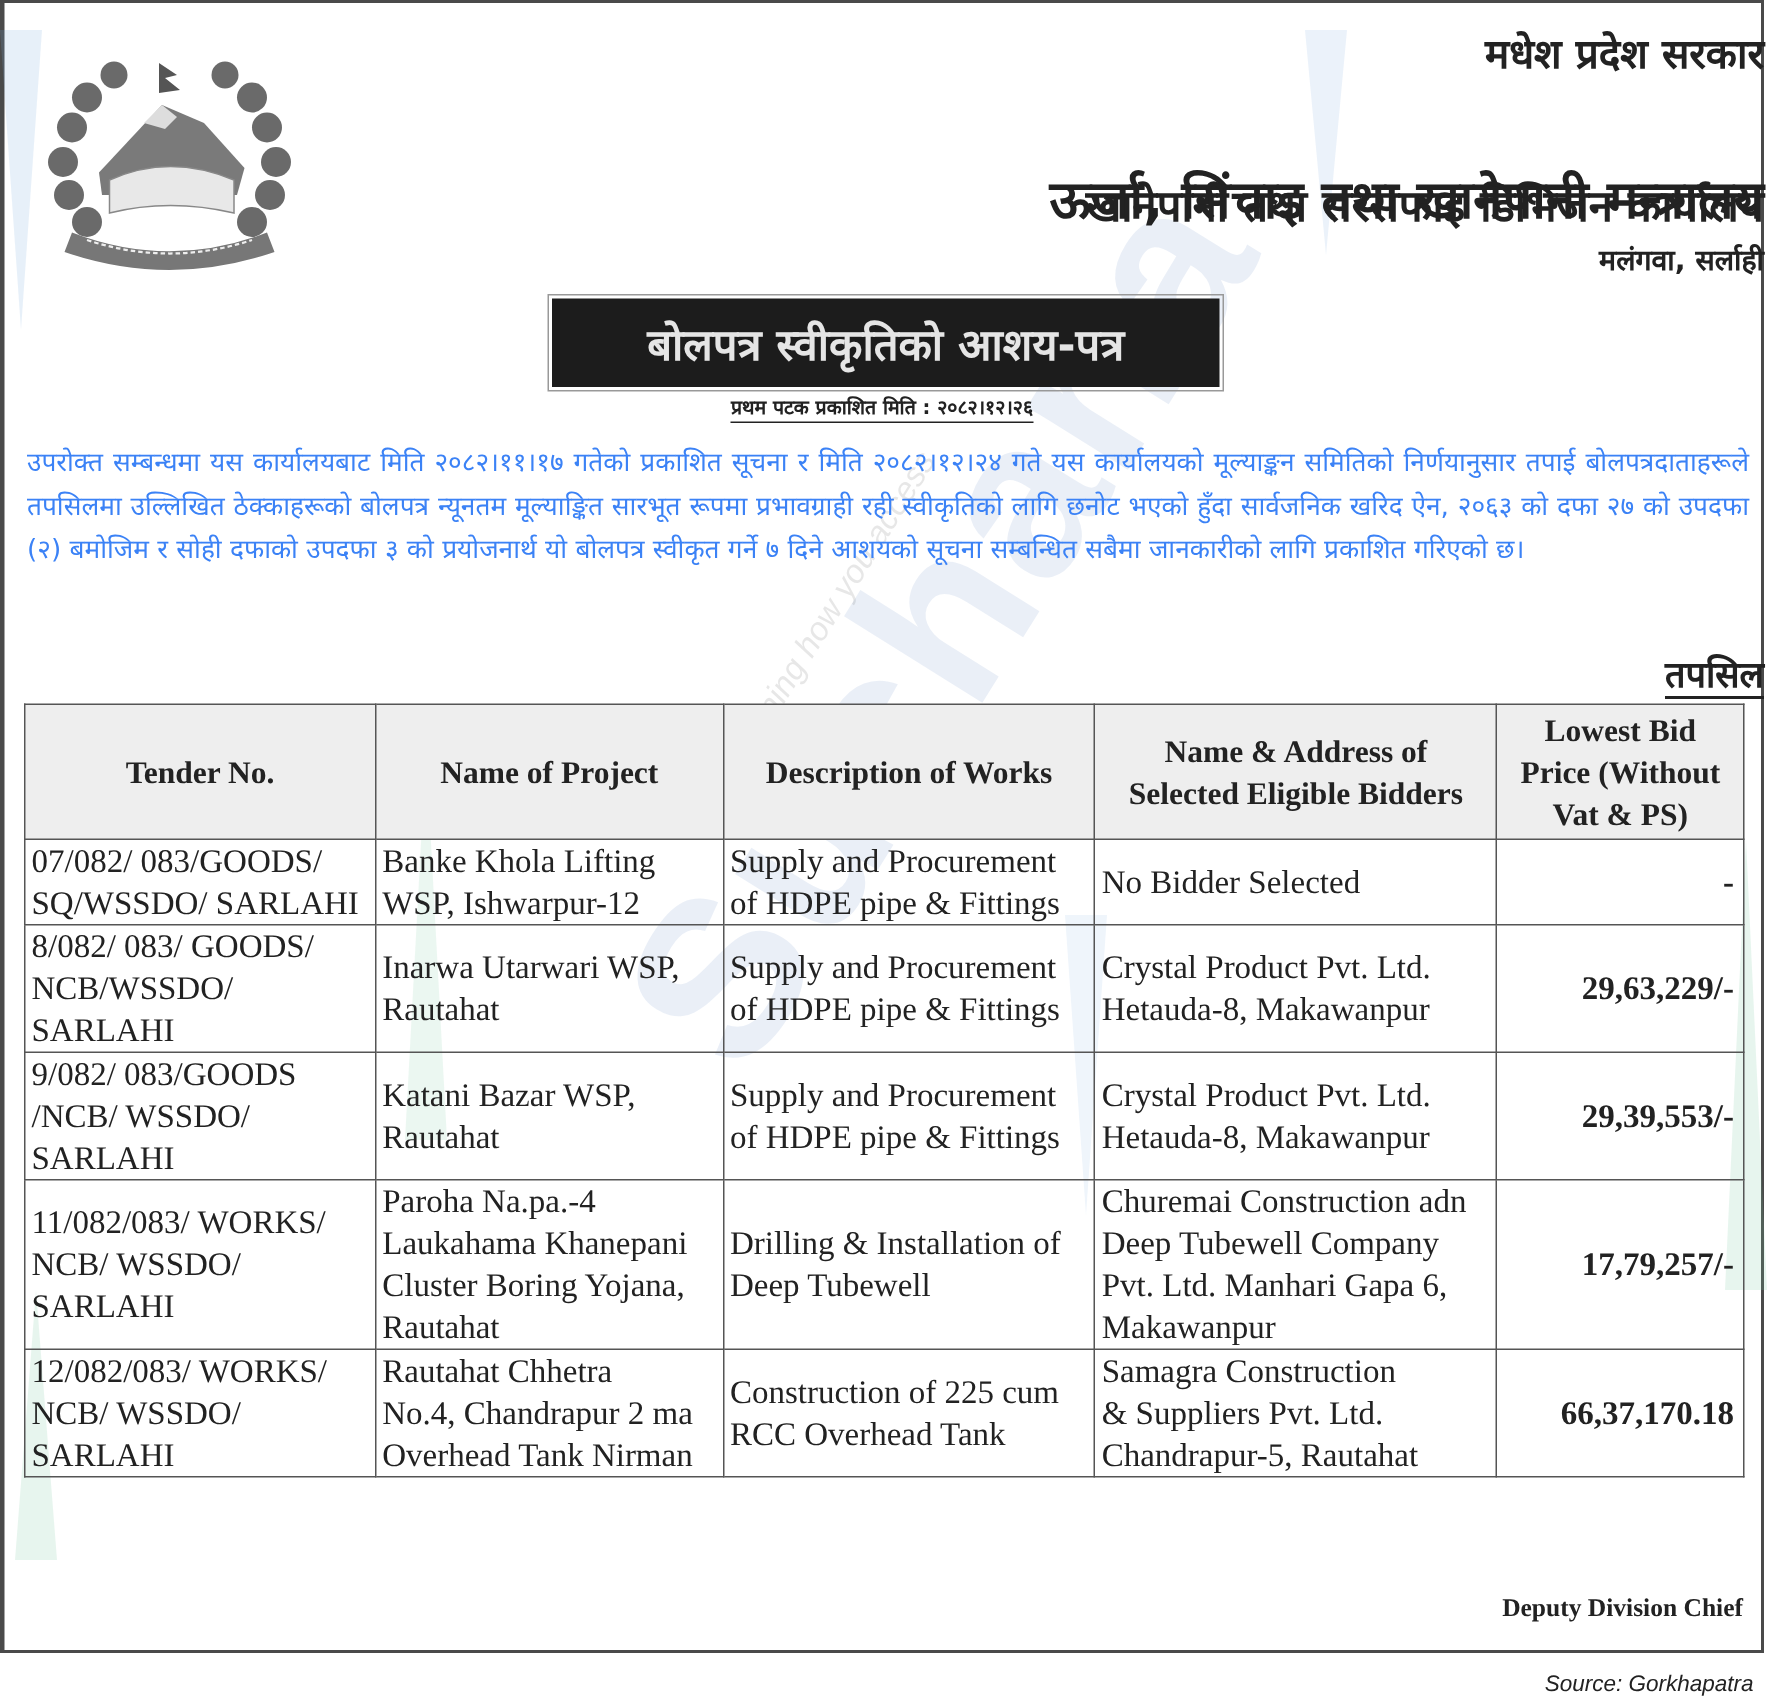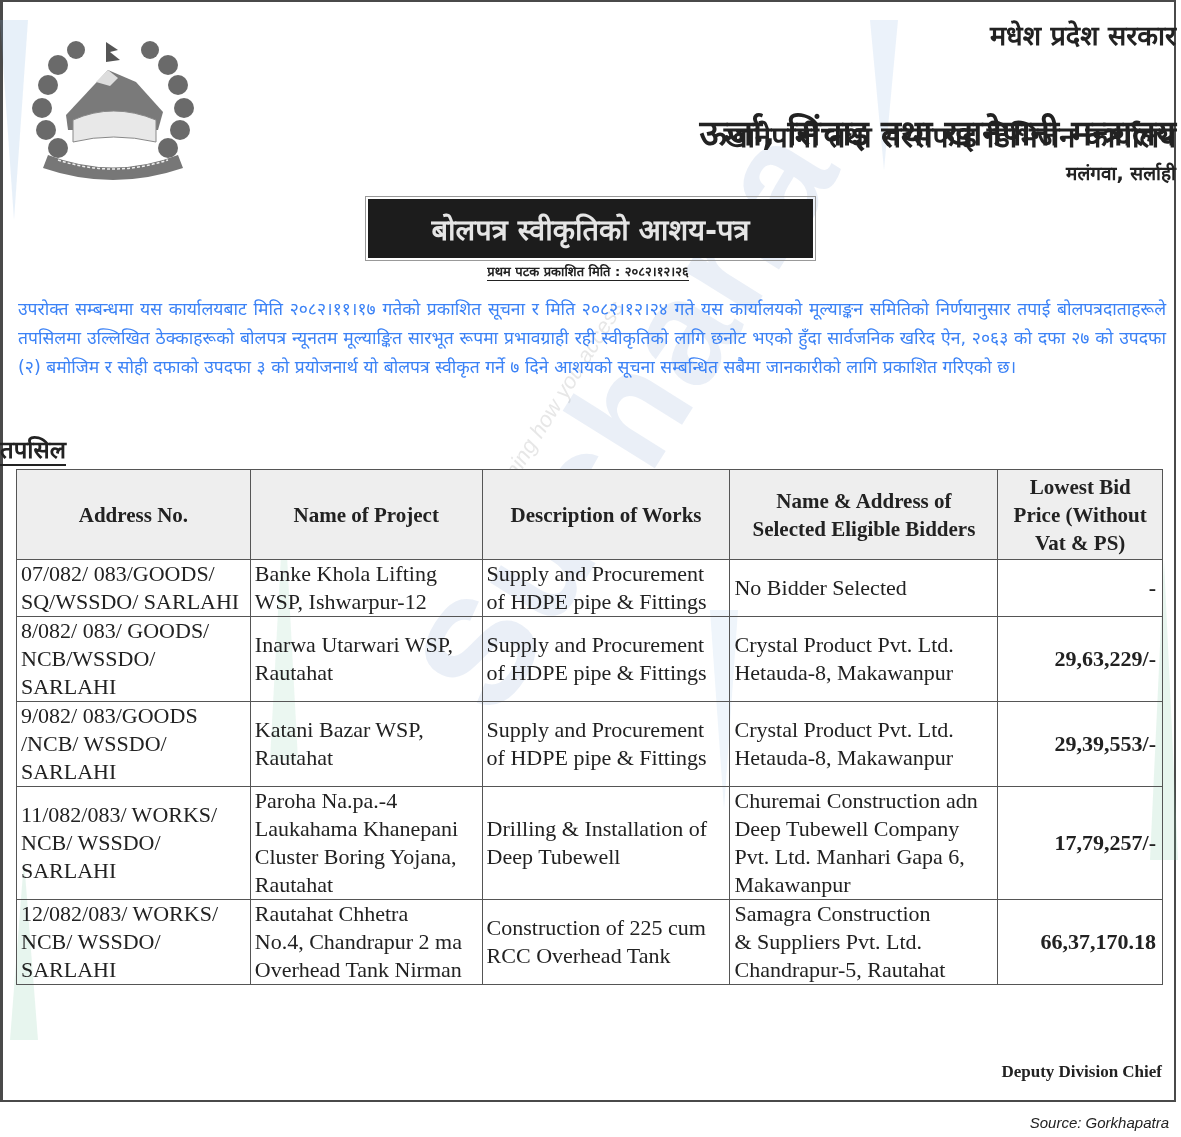--- a/index.html
+++ b/index.html
@@ -53,21 +53,21 @@
       font-family: "DejaVu Sans", sans-serif; font-weight: bold; font-size: 13px; color: #222;
     }
     .pub-date span { border-bottom: 1.5px solid #222; padding-bottom: 1px; }
 
     .body-text {
       position: absolute; left: 18px; top: 295px; width: 1148px;
       font-family: "DejaVu Sans", sans-serif; font-size: 17.5px; line-height: 29px;
       text-align: justify; color: #3b82f6;
     }
     .schedule-title {
-      position: absolute; left: 0; width: 1176px; top: 432px; text-align: left;
+      position: absolute; left: 0; width: 1176px; top: 432px; text-align: right;
       font-family: "DejaVu Sans", sans-serif; font-weight: bold; font-size: 24px; color: #222;
     }
     .schedule-title span { border-bottom: 2px solid #222; }
 
     table.tender {
       position: absolute; left: 16px; top: 469px; width: 1147px;
       border-collapse: collapse; font-family: "Liberation Serif", serif; font-size: 22px; color: #222;
     }
     table.tender th, table.tender td { border: 1.5px solid #555; vertical-align: middle; }
     table.tender th {
@@ -135,21 +135,21 @@
   <div class="notice-title">बोलपत्र स्वीकृतिको आशय-पत्र</div>
   <div class="pub-date"><span>प्रथम पटक प्रकाशित मिति : २०८२।१२।२६</span></div>
 
   <div class="body-text">उपरोक्त सम्बन्धमा यस कार्यालयबाट मिति २०८२।११।१७ गतेको प्रकाशित सूचना र मिति २०८२।१२।२४ गते यस कार्यालयको मूल्याङ्कन समितिको निर्णयानुसार तपाई बोलपत्रदाताहरूले तपसिलमा उल्लिखित ठेक्काहरूको बोलपत्र न्यूनतम मूल्याङ्कित सारभूत रूपमा प्रभावग्राही रही स्वीकृतिको लागि छनोट भएको हुँदा सार्वजनिक खरिद ऐन, २०६३ को दफा २७ को उपदफा (२) बमोजिम र सोही दफाको उपदफा ३ को प्रयोजनार्थ यो बोलपत्र स्वीकृत गर्ने ७ दिने आशयको सूचना सम्बन्धित सबैमा जानकारीको लागि प्रकाशित गरिएको छ।</div>
 
   <div class="schedule-title"><span>तपसिल</span></div>
 
   <table class="tender">
     <thead>
       <tr>
-        <th class="c1 ws">Address No.</th>
+        <th class="c1 ws">Tender No.</th>
         <th class="c2 ws">Name of Project</th>
         <th class="c3 ws">Description of Works</th>
         <th class="c4 ws">Name &amp; Address of
 Selected Eligible Bidders</th>
         <th class="c5 ws">Lowest Bid
 Price  (Without
 Vat  &amp; PS)</th>
       </tr>
     </thead>
     <tbody>

